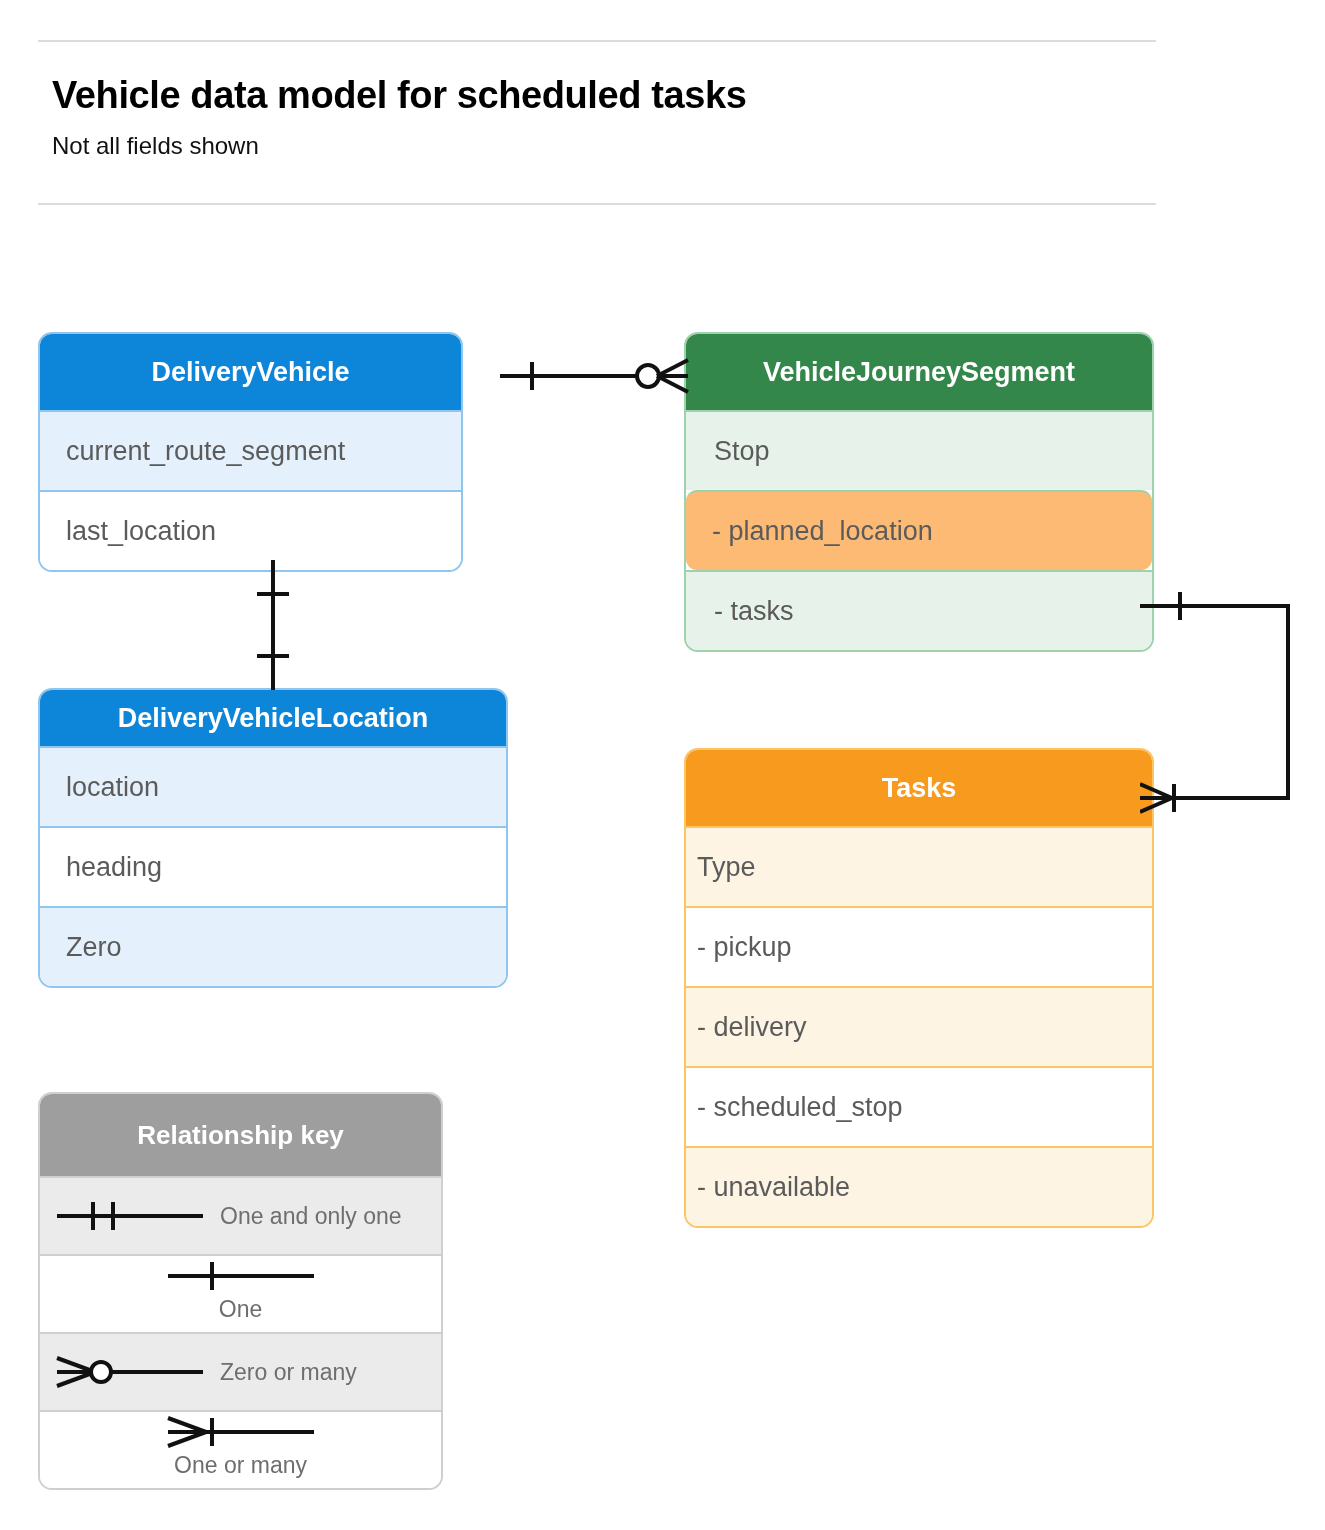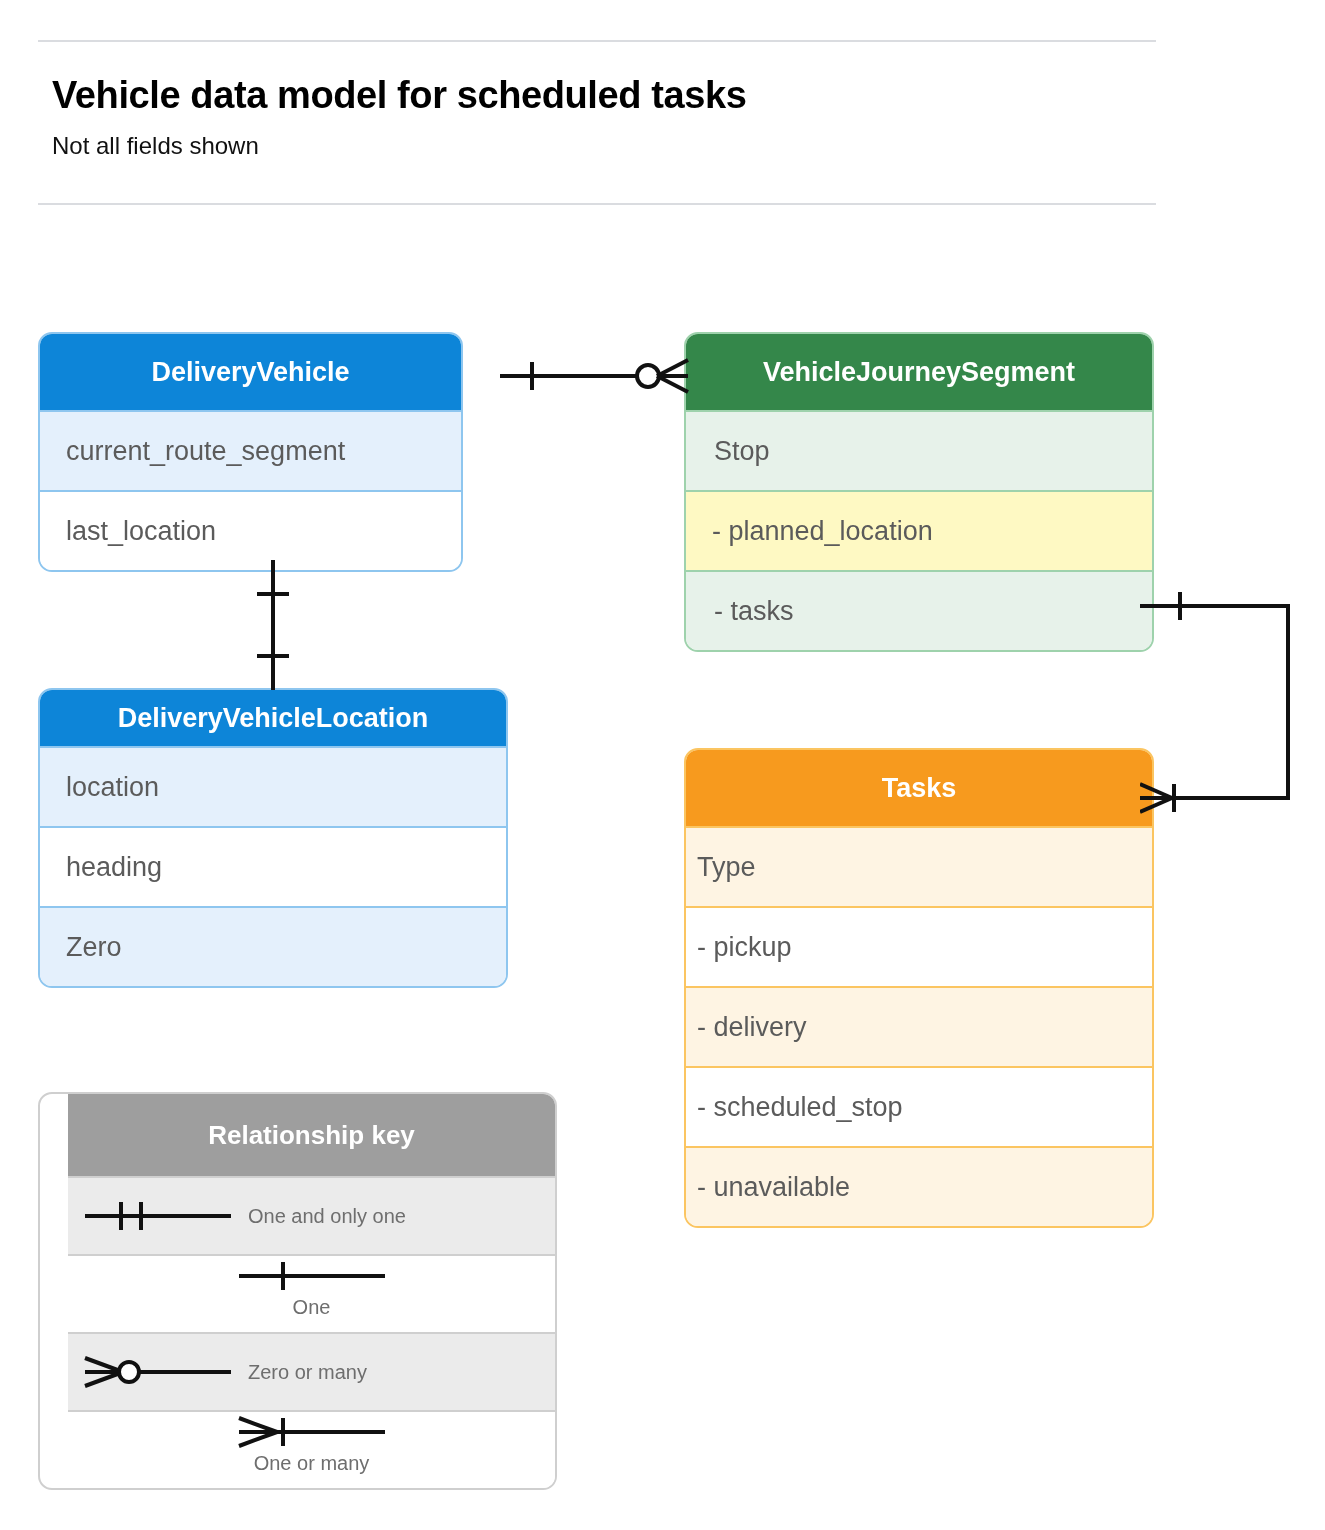--- a/index.html
+++ b/index.html
@@ -78,21 +78,21 @@
   .theme-blue .hdr { background: #0d85d8; }
   .theme-blue .row { border-color: #8ec6ef; }
   .theme-blue .row.odd  { background: #e4f0fc; }
   .theme-blue .row.even { background: #ffffff; }
   .theme-blue { border: 2px solid #8ec6ef; }
 
   
   .theme-green .hdr { background: #34874a; }
   .theme-green .row { border-color: #9ed2ac; }
   .theme-green .row.odd  { background: #e7f2ea; padding-left: 28px; }
-  .theme-green .row.even { background: #fef9c3; }
+  .theme-green .row.even { background: #fdba74; border-radius: 11px; }
   .theme-green { border: 2px solid #9ed2ac; }
 
   
   .theme-orange .hdr { background: #f79a1e; }
   .theme-orange .row { border-color: #fbc561; }
   .theme-orange .row.odd  { background: #fef4e3; }
   .theme-orange .row.even { background: #ffffff; }
   .theme-orange { border: 2px solid #fbc561; }
 
   
@@ -112,26 +112,26 @@
   #ent-vehicle-journey-segment .row { height: 80px; }
 
   #ent-delivery-vehicle-location { left: 38px; top: 688px; width: 470px; }
   #ent-delivery-vehicle-location .hdr { height: 56px; }
   #ent-delivery-vehicle-location .row { height: 80px; }
 
   #ent-tasks { left: 684px; top: 748px; width: 470px; }
   #ent-tasks .hdr { height: 76px; }
   #ent-tasks .row { height: 80px; padding-left: 11px; }
 
-  #legend-box { left: 38px; top: 1092px; width: 519px; padding-left: 28px; }
+  #legend-box { left: 38px; top: 1092px; width: 405px; }
   #legend-box .hdr { height: 82px; font-size: 26px; }
   #legend-box .row {
     height: 78px;
     padding-left: 0;
-    font-size: 20px;
+    font-size: 23px;
     color: #6e6e6e;
   }
   #legend-box .row .sym {
     width: 180px;
     flex: none;
     display: flex;
     align-items: center;
     justify-content: center;
   }
   #legend-box .row .lbl { flex: 1; }

